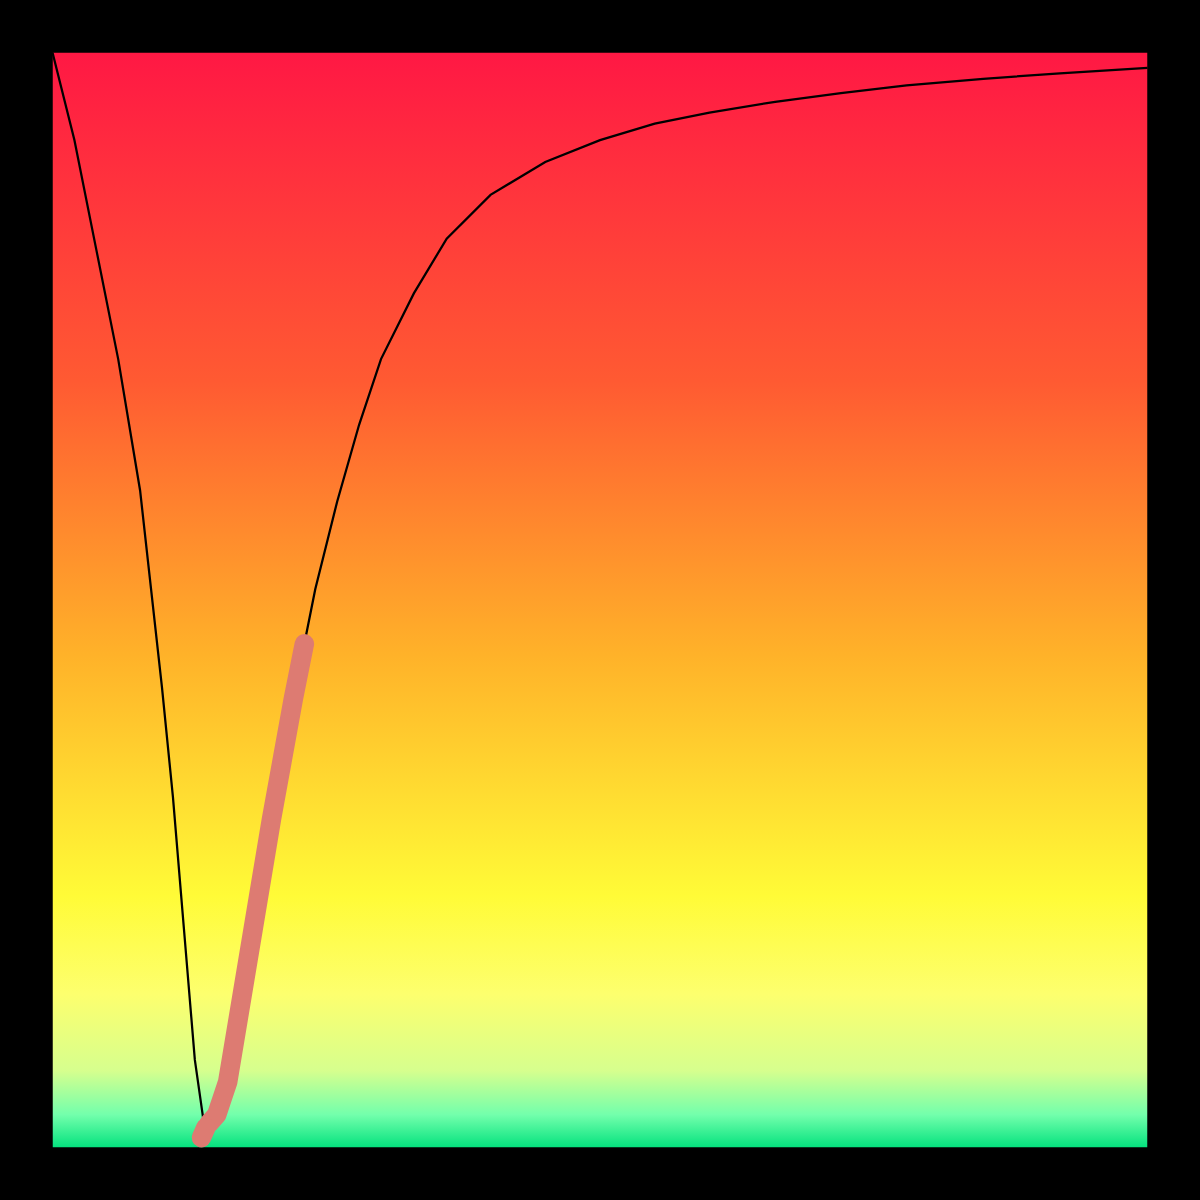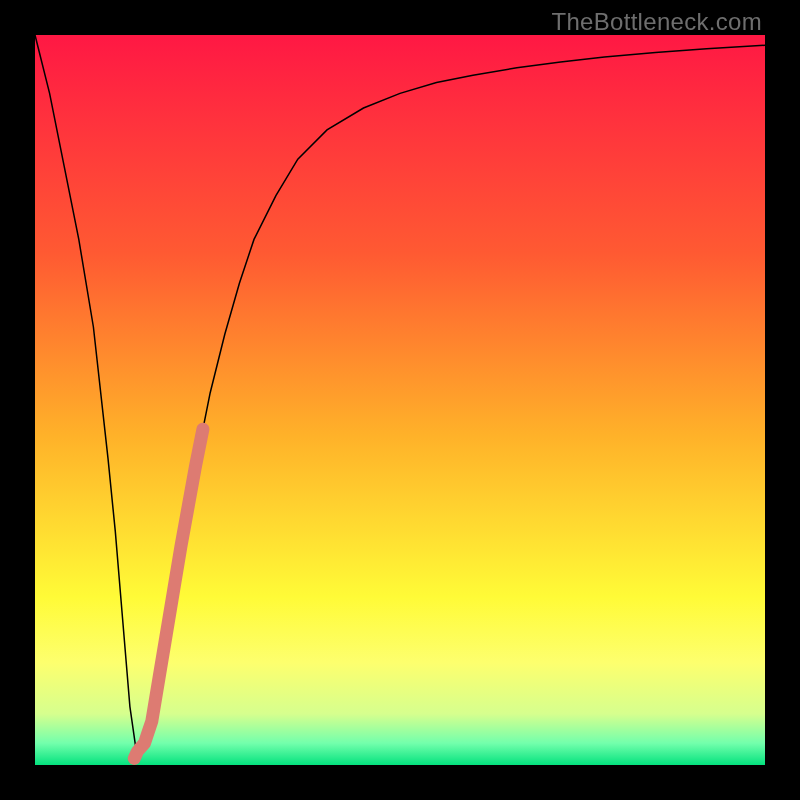--- a/index.html
+++ b/index.html
@@ -45,21 +45,20 @@
     top: 0;
     width: 730px;
     height: 730px;
     overflow: visible;
   }
 </style>
 </head>
 <body>
 
 <div class="chart-container">
-  <div class="watermark">TheBottleneck.com</div>
 
   <div class="plot-area">
     <svg class="gradient-bg" viewBox="0 0 730 730" preserveAspectRatio="none">
       <defs>
         <linearGradient id="bg-grad" x1="0" y1="0" x2="0" y2="1">
             <stop offset="0%" stop-color="#ff1844"></stop>
             <stop offset="30%" stop-color="#ff5a32"></stop>
             <stop offset="55.00000000000001%" stop-color="#ffb229"></stop>
             <stop offset="77%" stop-color="#fffb37"></stop>
             <stop offset="86%" stop-color="#fdff6e"></stop>

